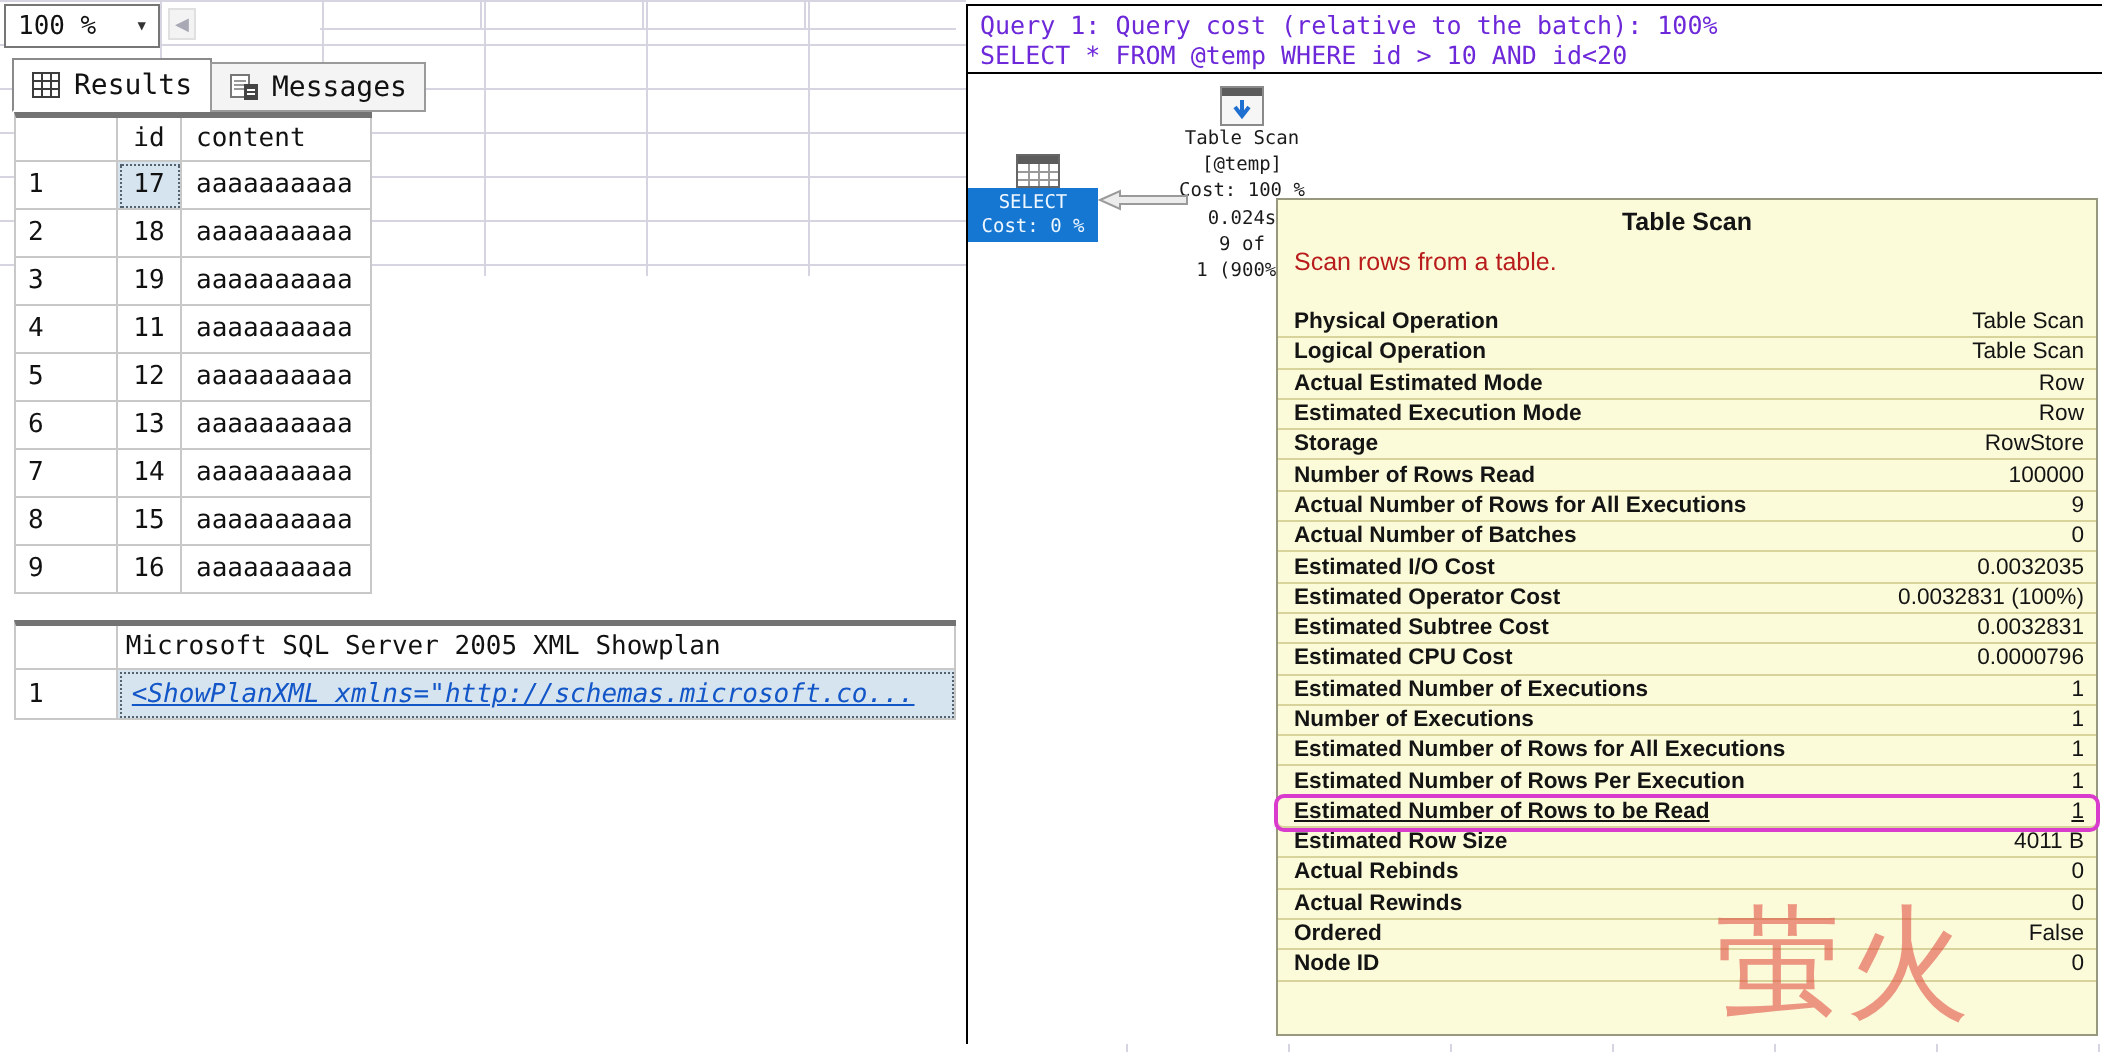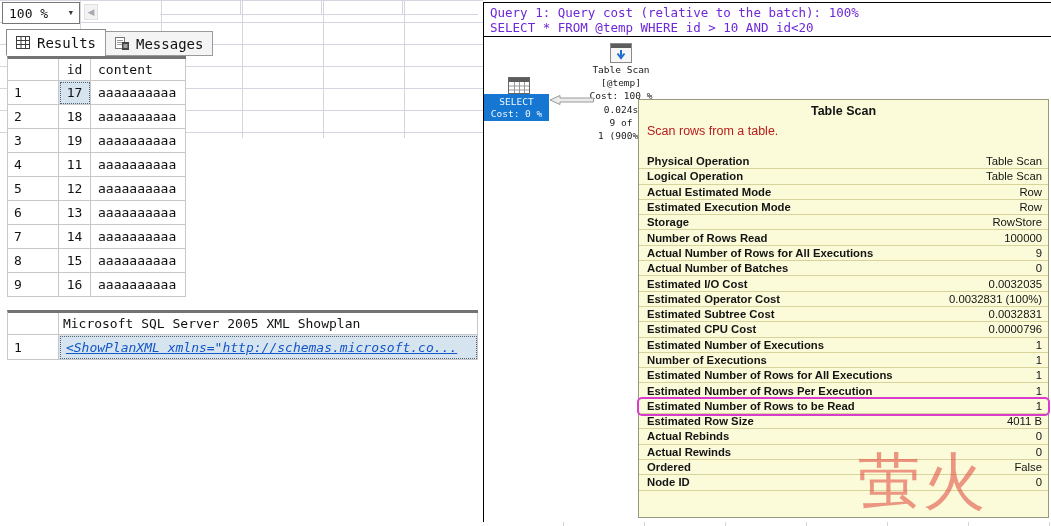--- a/index.html
+++ b/index.html
@@ -63,21 +63,21 @@
 
   
   .tt{position:absolute;left:154px;top:96px;width:411px;height:419px;background:var(--tooltip_bg);
     border:1px solid #98987e;padding-top:3px;z-index:5;}
   .tt-title{font-size:12.5px;font-weight:bold;text-align:center;height:16px;line-height:16px;color:#141414;}
   .tt-desc{font-size:12.5px;padding-left:8px;margin-top:4px;height:16px;line-height:16px;color:#b91c1c;}
   .tt-rows{margin-top:15px;}
   .t-row{display:flex;justify-content:space-between;align-items:center;height:15.3px;
     border-bottom:1px solid var(--tooltip_separator);padding:0 6px 0 8px;font-size:11.3px;color:#141414;}
   .t-row .lbl{font-weight:bold;}
-  .t-row.hl{outline:2px solid var(--highlight_magenta);outline-offset:0;border-radius:3px;}
+  .t-row.hl{outline:2px solid var(--highlight_magenta);outline-offset:0;border-radius:3px;text-decoration:underline;}
 
   
   .wm{position:absolute;left:858px;top:440px;font-size:62px;letter-spacing:3px;
     font-family:"DejaVu Serif",serif;color:var(--watermark_red);z-index:9;pointer-events:none;}
 </style>
 </head>
 <body>
 
 <div class="canvas">
 

